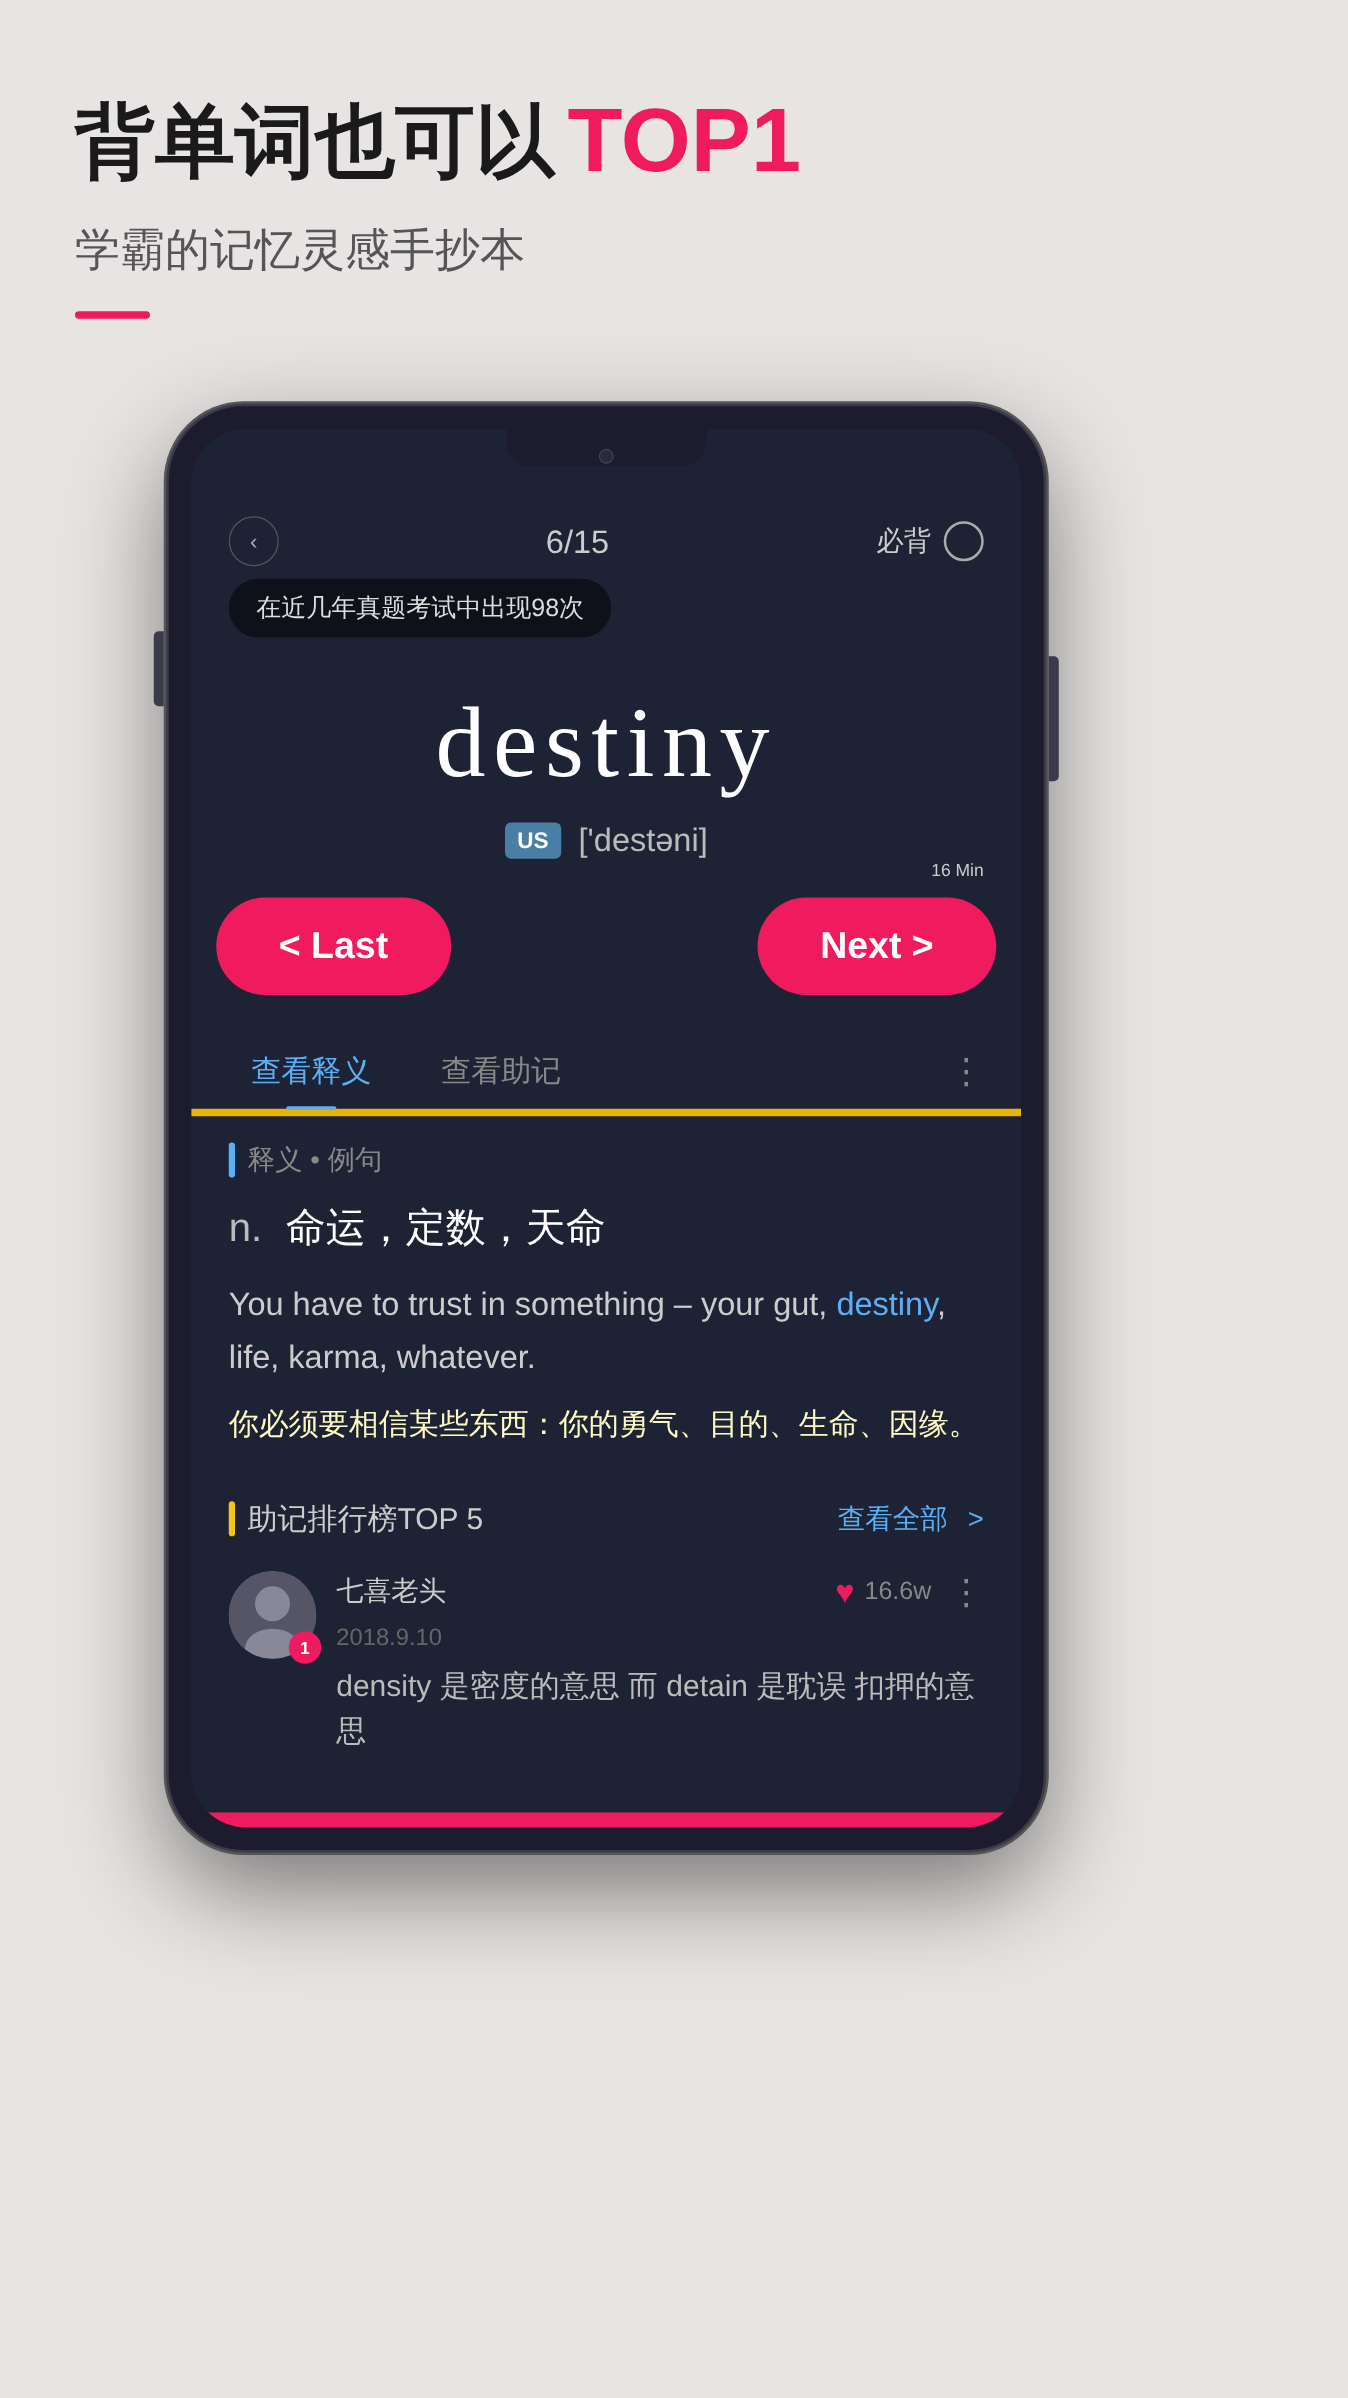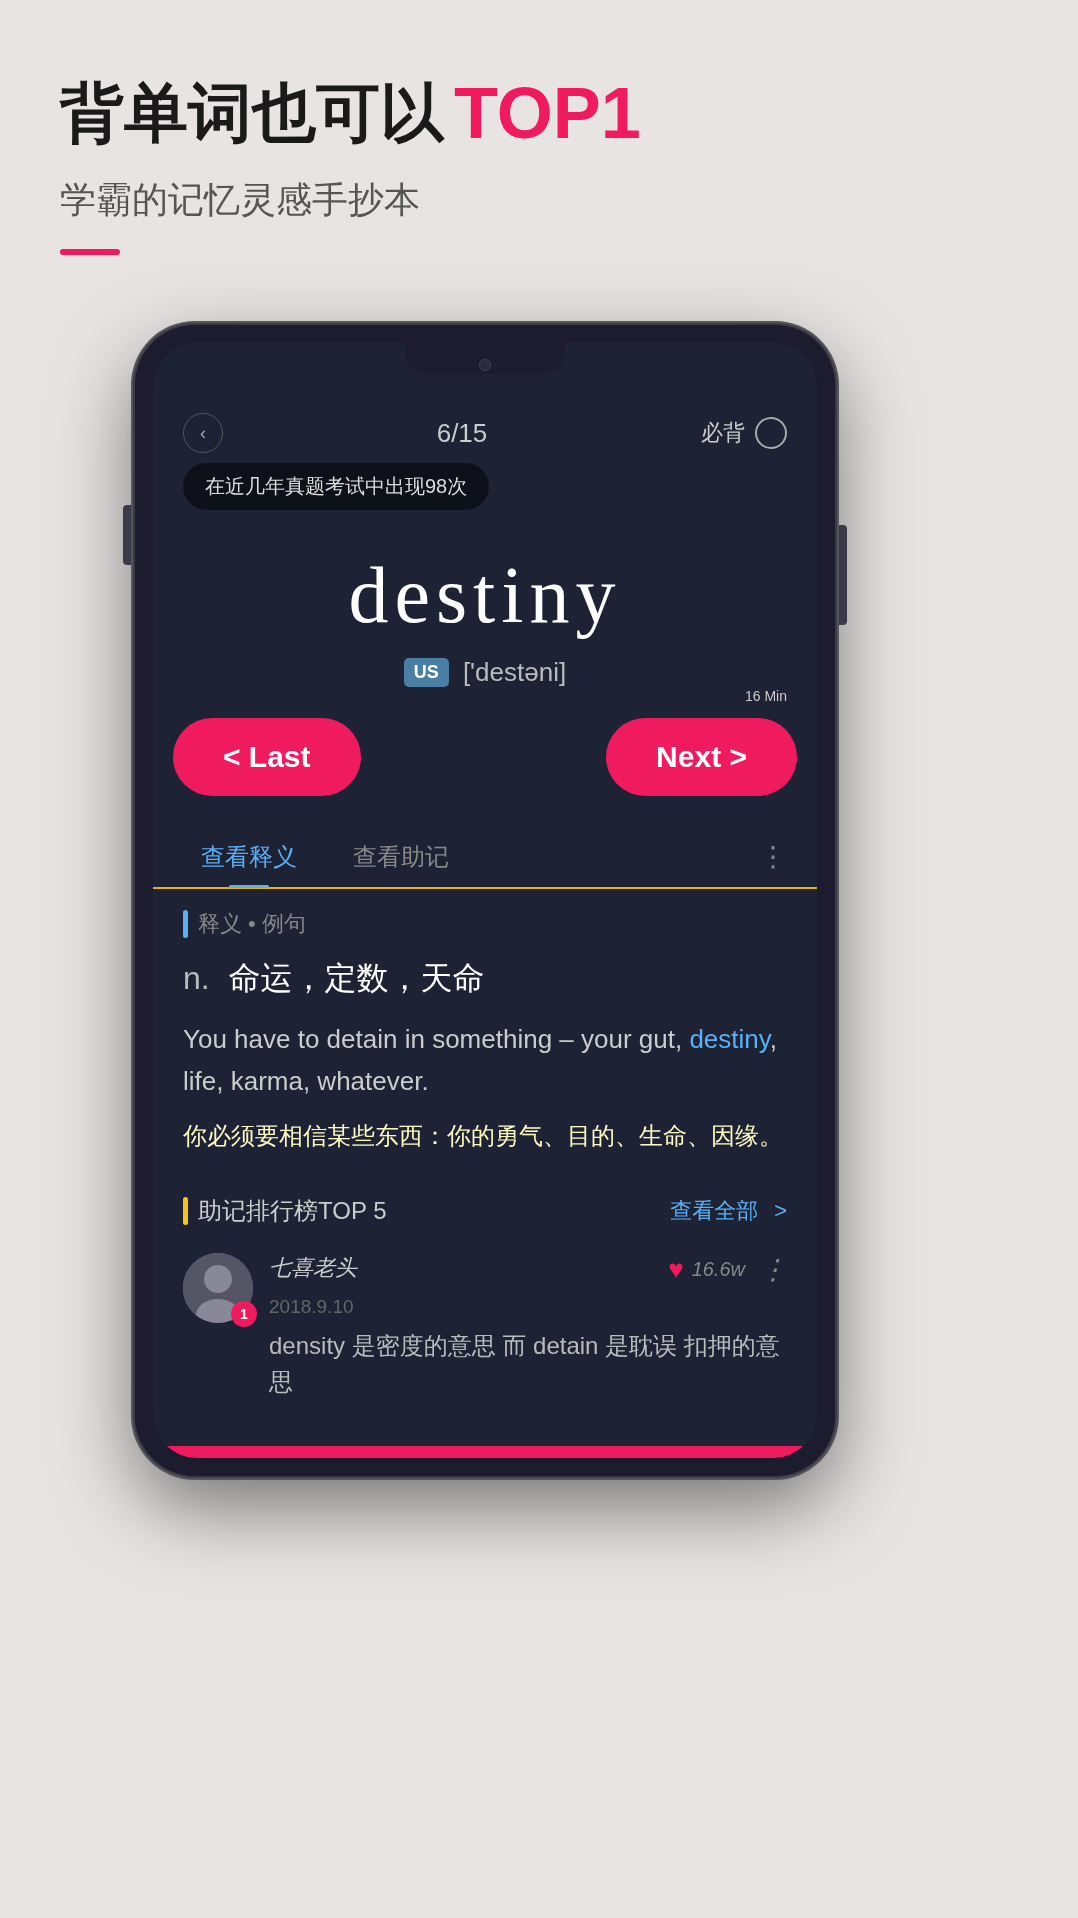--- a/index.html
+++ b/index.html
@@ -278,21 +278,21 @@
       display: flex;
       align-items: center;
       gap: 10px;
     }
 
     
     .tab-bar {
       display: flex;
       align-items: center;
       padding: 10px 20px 0 20px;
-      border-bottom: 2px solid #eab308;
+      border-bottom: 6px solid #eab308;
       gap: 0;
     }
 
     .tab-item {
       color: #888;
       font-size: 24px;
       padding: 14px 28px;
       position: relative;
       cursor: pointer;
     }
@@ -451,24 +451,23 @@
       align-items: center;
       justify-content: center;
     }
 
     .card-content {
       flex: 1;
     }
 
     .card-meta {
       display: flex;
-      align-items: flex-start;
+      align-items: center;
       justify-content: space-between;
       margin-bottom: 10px;
-      font-style: italic;
     }
 
     .card-user {
       color: #ccc;
       font-size: 22px;
       font-weight: 500;
     }
 
     .card-actions {
       display: flex;
@@ -593,21 +592,21 @@
               <div class="section-label-bar"></div>
               <span class="section-label-text">释义 • 例句</span>
             </div>
 
             <div class="definition-cn">
               <span class="definition-pos">n.</span>
               <span>命运，定数，天命</span>
             </div>
 
             <div class="example-en">
-              <span>You have to detain in something –
+              <span>You have to trust in something –
 your gut, </span><span class="highlight-word">destiny</span><span>, life, karma, whatever.</span>
             </div>
 
             <div class="example-cn">你必须要相信某些东西：你的勇气、目的、生命、因缘。</div>
           </div>
 
           <div class="mnemonic-section">
             <div class="mnemonic-header">
               <div class="mnemonic-title-row">
                 <div class="mnemonic-bar"></div>

